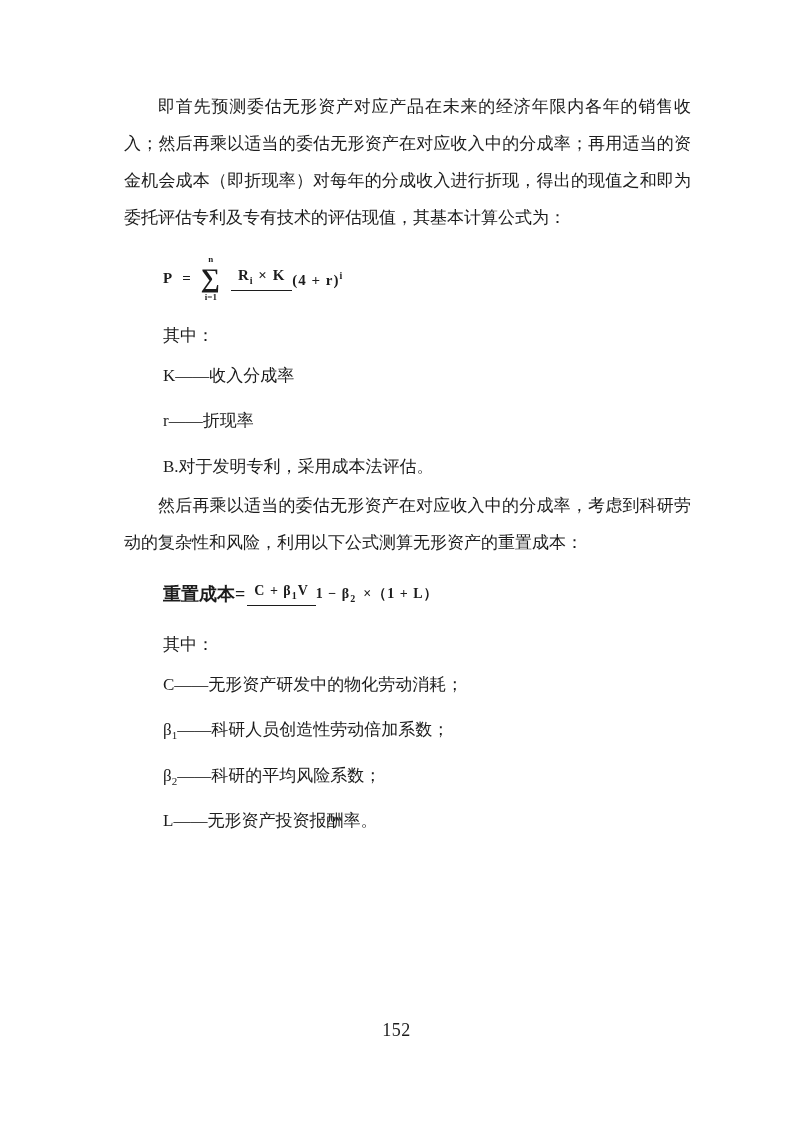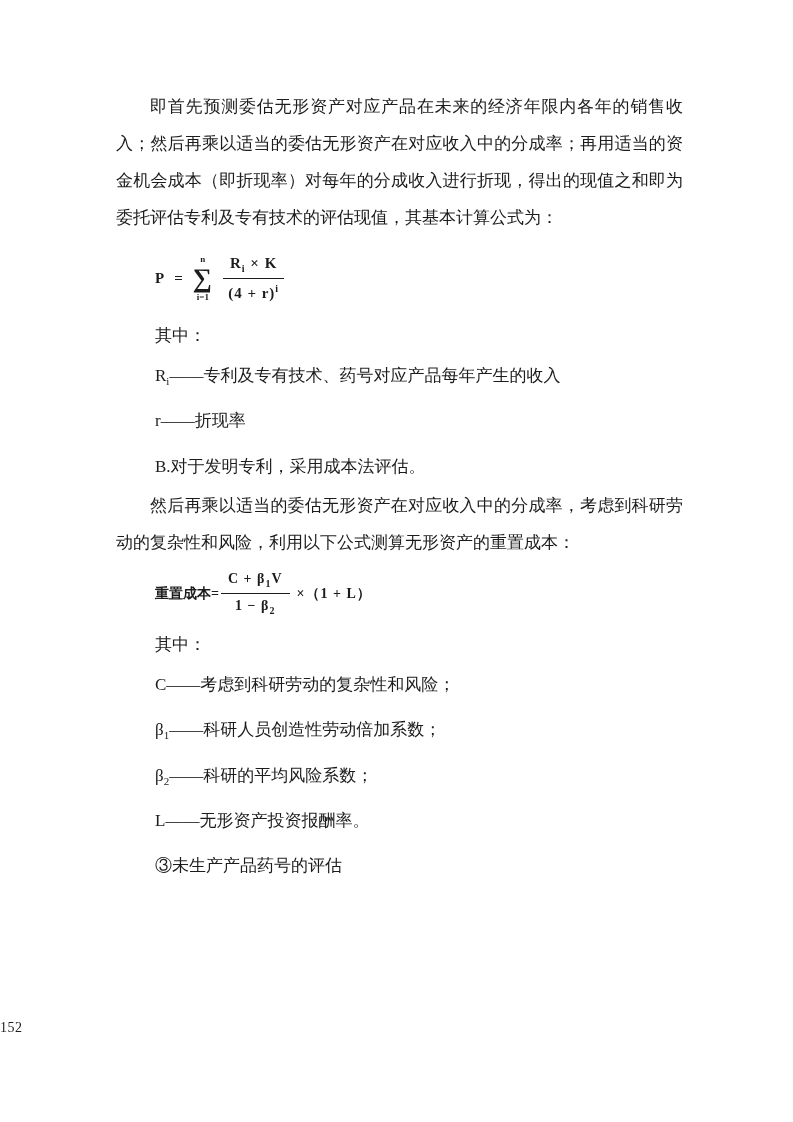--- a/index.html
+++ b/index.html
@@ -9,21 +9,21 @@
     width: 793px;
     height: 1122px;
     background: #ffffff;
     font-family: "Liberation Serif", "DejaVu Serif", serif;
     color: #1c1c1c;
     overflow: hidden;
   }
   .content {
     position: absolute;
     top: 88px;
-    left: 116px;
+    left: 124px;
     width: 567px;
   }
   .para {
     font-size: 17px;
     line-height: 37px;
     text-indent: 2em;
     text-align: justify;
     margin: 0;
   }
   .line {
@@ -39,52 +39,52 @@
     align-items: center;
     padding-left: 39px;
     font-weight: bold;
     font-size: 15px;
     letter-spacing: 1px;
   }
   .formula1 { margin: 10px 0 6px 0; height: 64px; }
   .formula2 { margin: 6px 0 4px 0; height: 54px; font-size: 14px; }
   .formula .lhs { margin-right: 9px; }
   .formula .eq  { margin-right: 9px; }
-  .formula2 .lhs { font-size: 14px; letter-spacing: 0; margin-right: 2px; }
+  .formula2 .lhs { font-size: 18px; letter-spacing: 0; margin-right: 2px; }
   .sigma-wrap {
     display: inline-flex;
     flex-direction: column;
     align-items: center;
     line-height: 1;
     margin-right: 10px;
   }
   .sigma-limit { font-size: 9px; letter-spacing: 0; }
   .sigma-symbol { font-size: 27px; line-height: 1; margin: 1px 0; }
   .frac {
     display: inline-flex;
-    flex-direction: column;
+    flex-direction: row;
     align-items: center;
     line-height: 1.35;
   }
   .frac .num {
     border-bottom: 1.6px solid #1c1c1c;
     padding: 0 7px 3px 7px;
   }
   .frac .den { padding-top: 3px; }
   .frac sub { font-size: 10px; }
   .frac sup { font-size: 10px; }
   .tail { margin-left: 7px; }
   
   .page-number {
     position: absolute;
     top: 1020px;
     left: 0;
     width: 100%;
-    text-align: left;
-    font-size: 14px;
+    text-align: center;
+    font-size: 18px;
     letter-spacing: 0.5px;
   }
 </style>
 </head>
 <body>
 
 <div class="page">
   <div class="content">
 
     <p class="para">即首先预测委估无形资产对应产品在未来的经济年限内各年的销售收入；然后再乘以适当的委估无形资产在对应收入中的分成率；再用适当的资金机会成本（即折现率）对每年的分成收入进行折现，得出的现值之和即为委托评估专利及专有技术的评估现值，其基本计算公式为：</p>
@@ -98,41 +98,40 @@
         <span class="sigma-limit">i=1</span>
       </span>
       <span class="frac">
         <span class="num"><span>R</span><sub>i</sub><span> × K</span></span>
         <span class="den"><span>(4 + r)</span><sup>i</sup></span>
       </span>
     </div>
 
     <div class="line">其中：</div>
 
-    <div class="line def"><span>R</span><sub>i</sub><span>——专利及专有技术、药号对应产品每年产生的收入</span></div>
+    <div class="line def"><span>K——收入分成率</span><sub></sub><span></span></div>
     <div class="line def"><span>r——折现率</span><sub></sub><span></span></div>
 
     <div class="line">B.对于发明专利，采用成本法评估。</div>
 
     <p class="para">然后再乘以适当的委估无形资产在对应收入中的分成率，考虑到科研劳动的复杂性和风险，利用以下公式测算无形资产的重置成本：</p>
 
     <div class="formula formula2">
       <span class="lhs">重置成本=</span>
       <span class="frac">
         <span class="num"><span>C + β</span><sub>1</sub><span>V</span></span>
         <span class="den"><span>1 − β</span><sub>2</sub></span>
       </span>
       <span class="tail">×（1 + L）</span>
     </div>
 
     <div class="line">其中：</div>
 
-    <div class="line def"><span>C——考虑到科研劳动的复杂性和风险；</span><sub></sub><span></span></div>
+    <div class="line def"><span>C——无形资产研发中的物化劳动消耗；</span><sub></sub><span></span></div>
     <div class="line def"><span>β</span><sub>1</sub><span>——科研人员创造性劳动倍加系数；</span></div>
     <div class="line def"><span>β</span><sub>2</sub><span>——科研的平均风险系数；</span></div>
     <div class="line def"><span>L——无形资产投资报酬率。</span><sub></sub><span></span></div>
 
-    <div class="line">③未生产产品药号的评估</div>
 
   </div>
 
   <div class="page-number">152</div>
 </div>
 
 </body></html>

